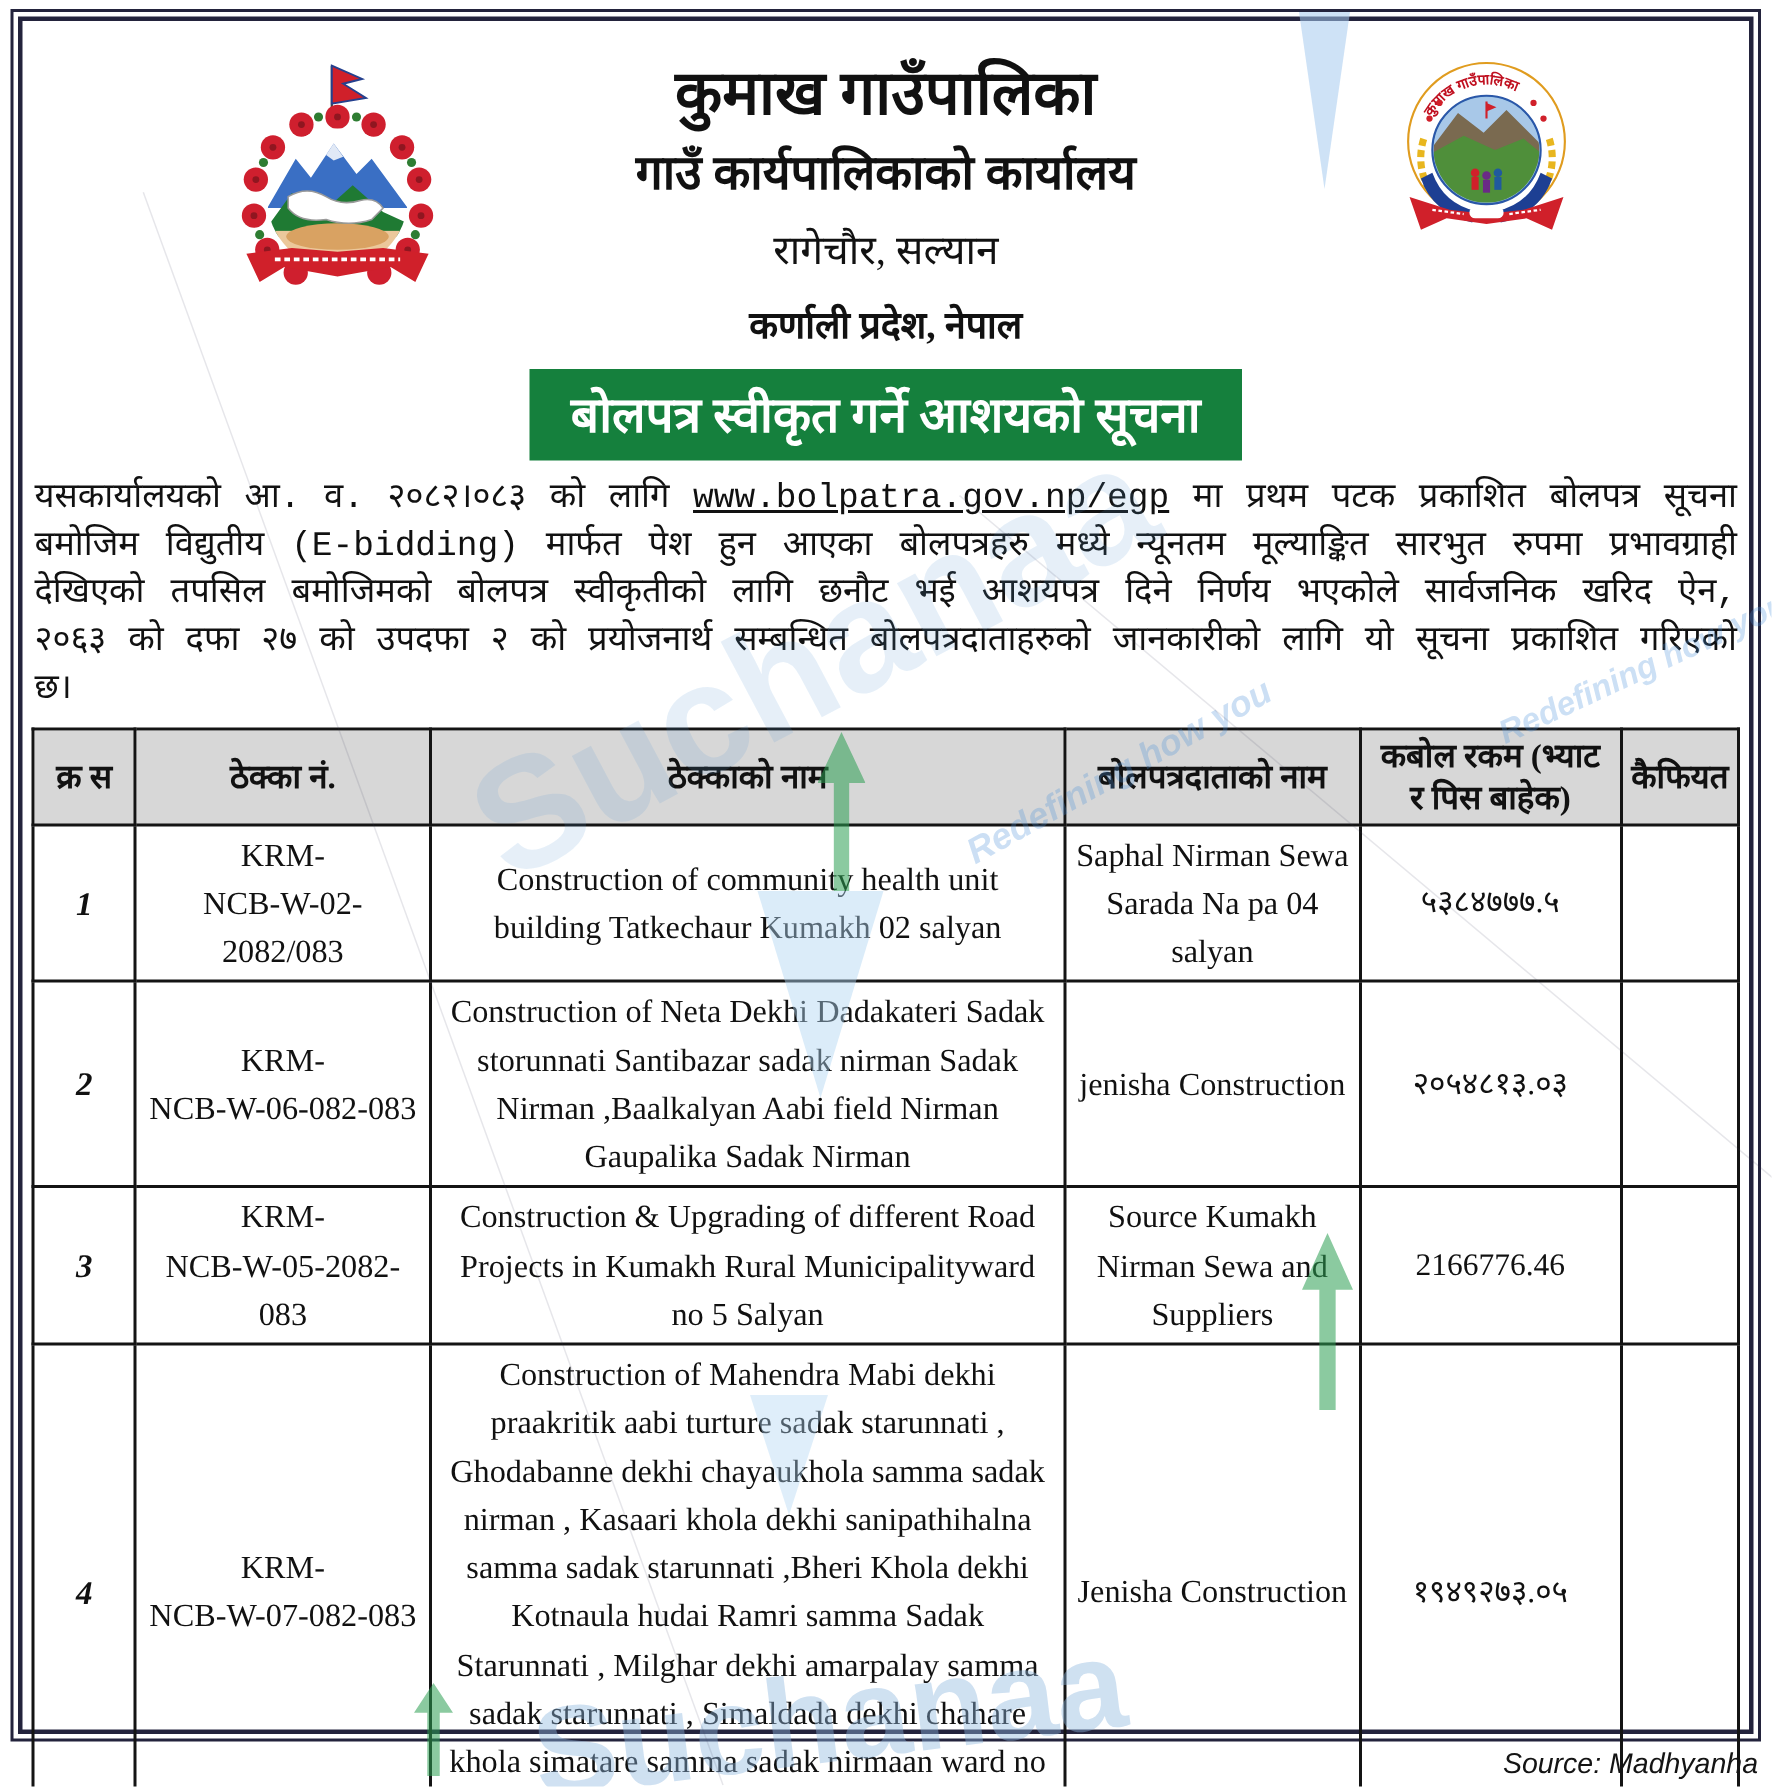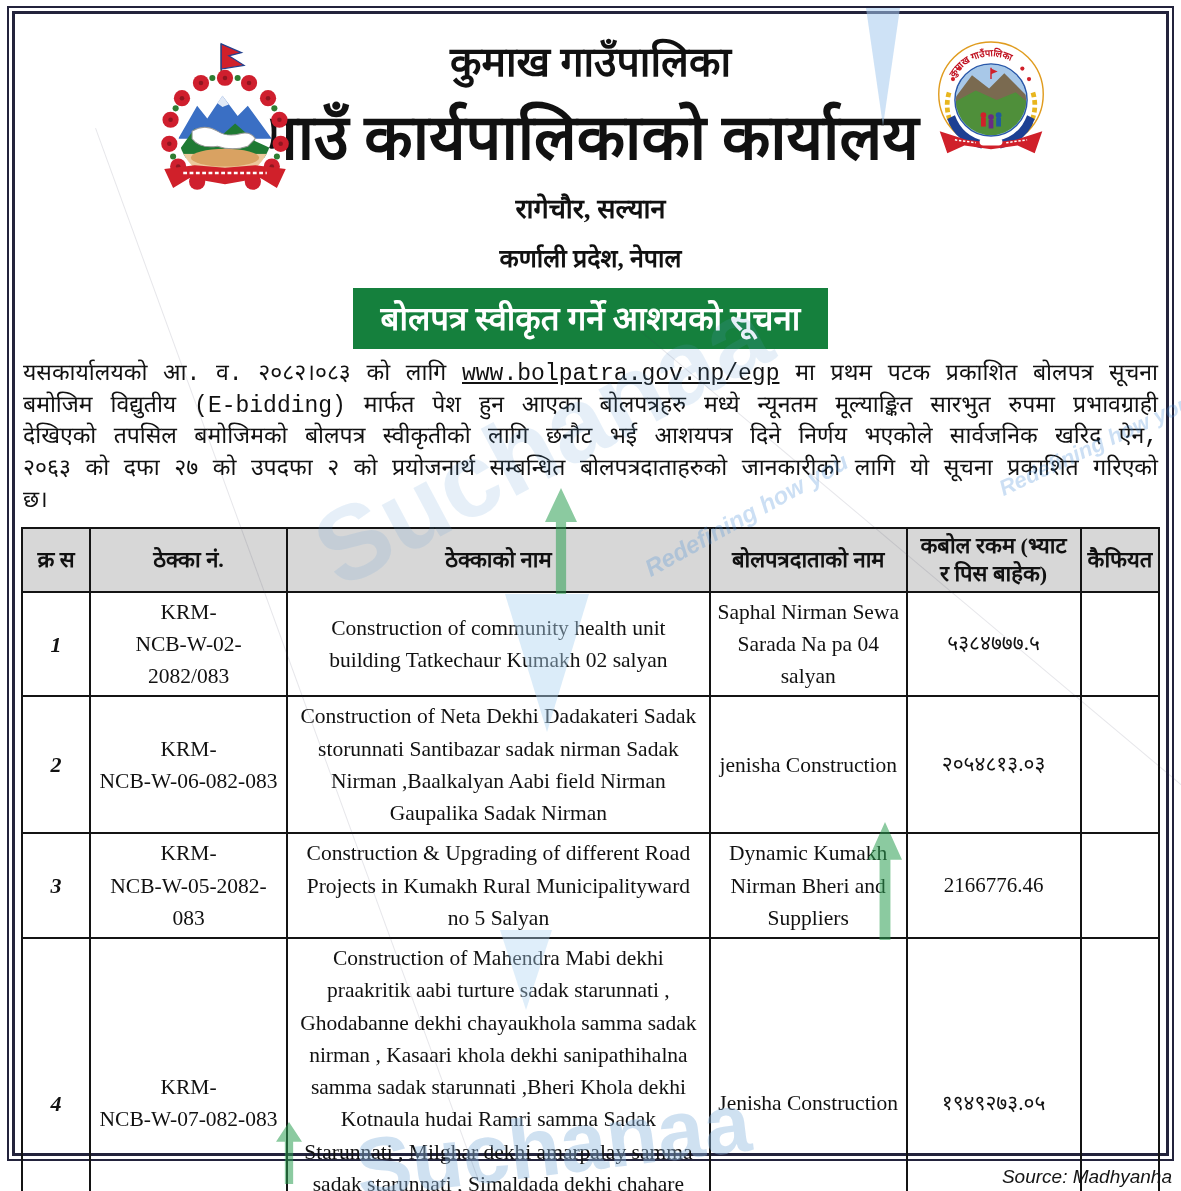--- a/index.html
+++ b/index.html
@@ -13,22 +13,22 @@
   }
   .inner-frame{
     border:3px solid #23233c;height:100%;box-sizing:border-box;
     position:relative;padding:0 6px;background:#fff;
   }
   
   .hdr{position:relative;text-align:center;padding-top:10px;}
   .logo-left{position:absolute;left:128px;top:26px;width:152px;height:162px;}
   .logo-right{position:absolute;right:112px;top:24px;width:114px;height:122px;}
   .t-muni{font-size:41px;font-weight:bold;margin:8px 0 4px;}
-  .t-office{font-size:63px;font-weight:bold;margin:0 0 12px;}
-  .t-addr{font-size:27px;font-weight:bold;margin:0 0 10px;}
+  .t-office{font-size:32px;font-weight:bold;margin:0 0 12px;}
+  .t-addr{font-size:27px;font-weight:normal;margin:0 0 10px;}
   .t-prov{font-size:25px;font-weight:bold;margin:14px;text-align:center;}
   .banner-wrap{text-align:center;margin-top:14px;}
   .banner{
     display:inline-block;background:#15803d;color:#fff;
     font-size:33px;font-weight:bold;padding:7px 28px 9px;
   }
   .pubdate{text-align:center;font-size:24px;font-weight:bold;margin-top:11px;}
   
   .para{
     font-size:23px;line-height:1.38;text-align:justify;
@@ -250,21 +250,21 @@
           <td class="cname">Construction of Neta Dekhi Dadakateri Sadak storunnati Santibazar sadak nirman Sadak Nirman ,Baalkalyan Aabi field Nirman Gaupalika Sadak Nirman</td>
           <td class="bidder">jenisha Construction</td>
           <td class="amount">२०५४८१३.०३</td>
           <td class="remarks"></td>
         </tr>
         <tr class="r3">
           <td class="sn">3</td>
           <td class="cno">KRM-
 NCB-W-05-2082-083</td>
           <td class="cname">Construction &amp; Upgrading of different Road Projects in Kumakh Rural Municipalityward no 5 Salyan</td>
-          <td class="bidder">Dynamic Kumakh Nirman Bheri and Suppliers</td>
+          <td class="bidder">Source Kumakh Nirman Sewa and Suppliers</td>
           <td class="amount">2166776.46</td>
           <td class="remarks"></td>
         </tr>
         <tr class="r4">
           <td class="sn">4</td>
           <td class="cno">KRM-
 NCB-W-07-082-083</td>
           <td class="cname">Construction of Mahendra Mabi dekhi praakritik aabi turture sadak starunnati , Ghodabanne dekhi chayaukhola samma sadak nirman , Kasaari khola dekhi sanipathihalna samma sadak starunnati ,Bheri Khola dekhi Kotnaula hudai Ramri samma Sadak Starunnati , Milghar dekhi amarpalay samma sadak starunnati , Simaldada dekhi chahare khola simatare samma sadak nirmaan ward no 7</td>
           <td class="bidder">Jenisha Construction</td>
           <td class="amount">१९४९२७३.०५</td>

